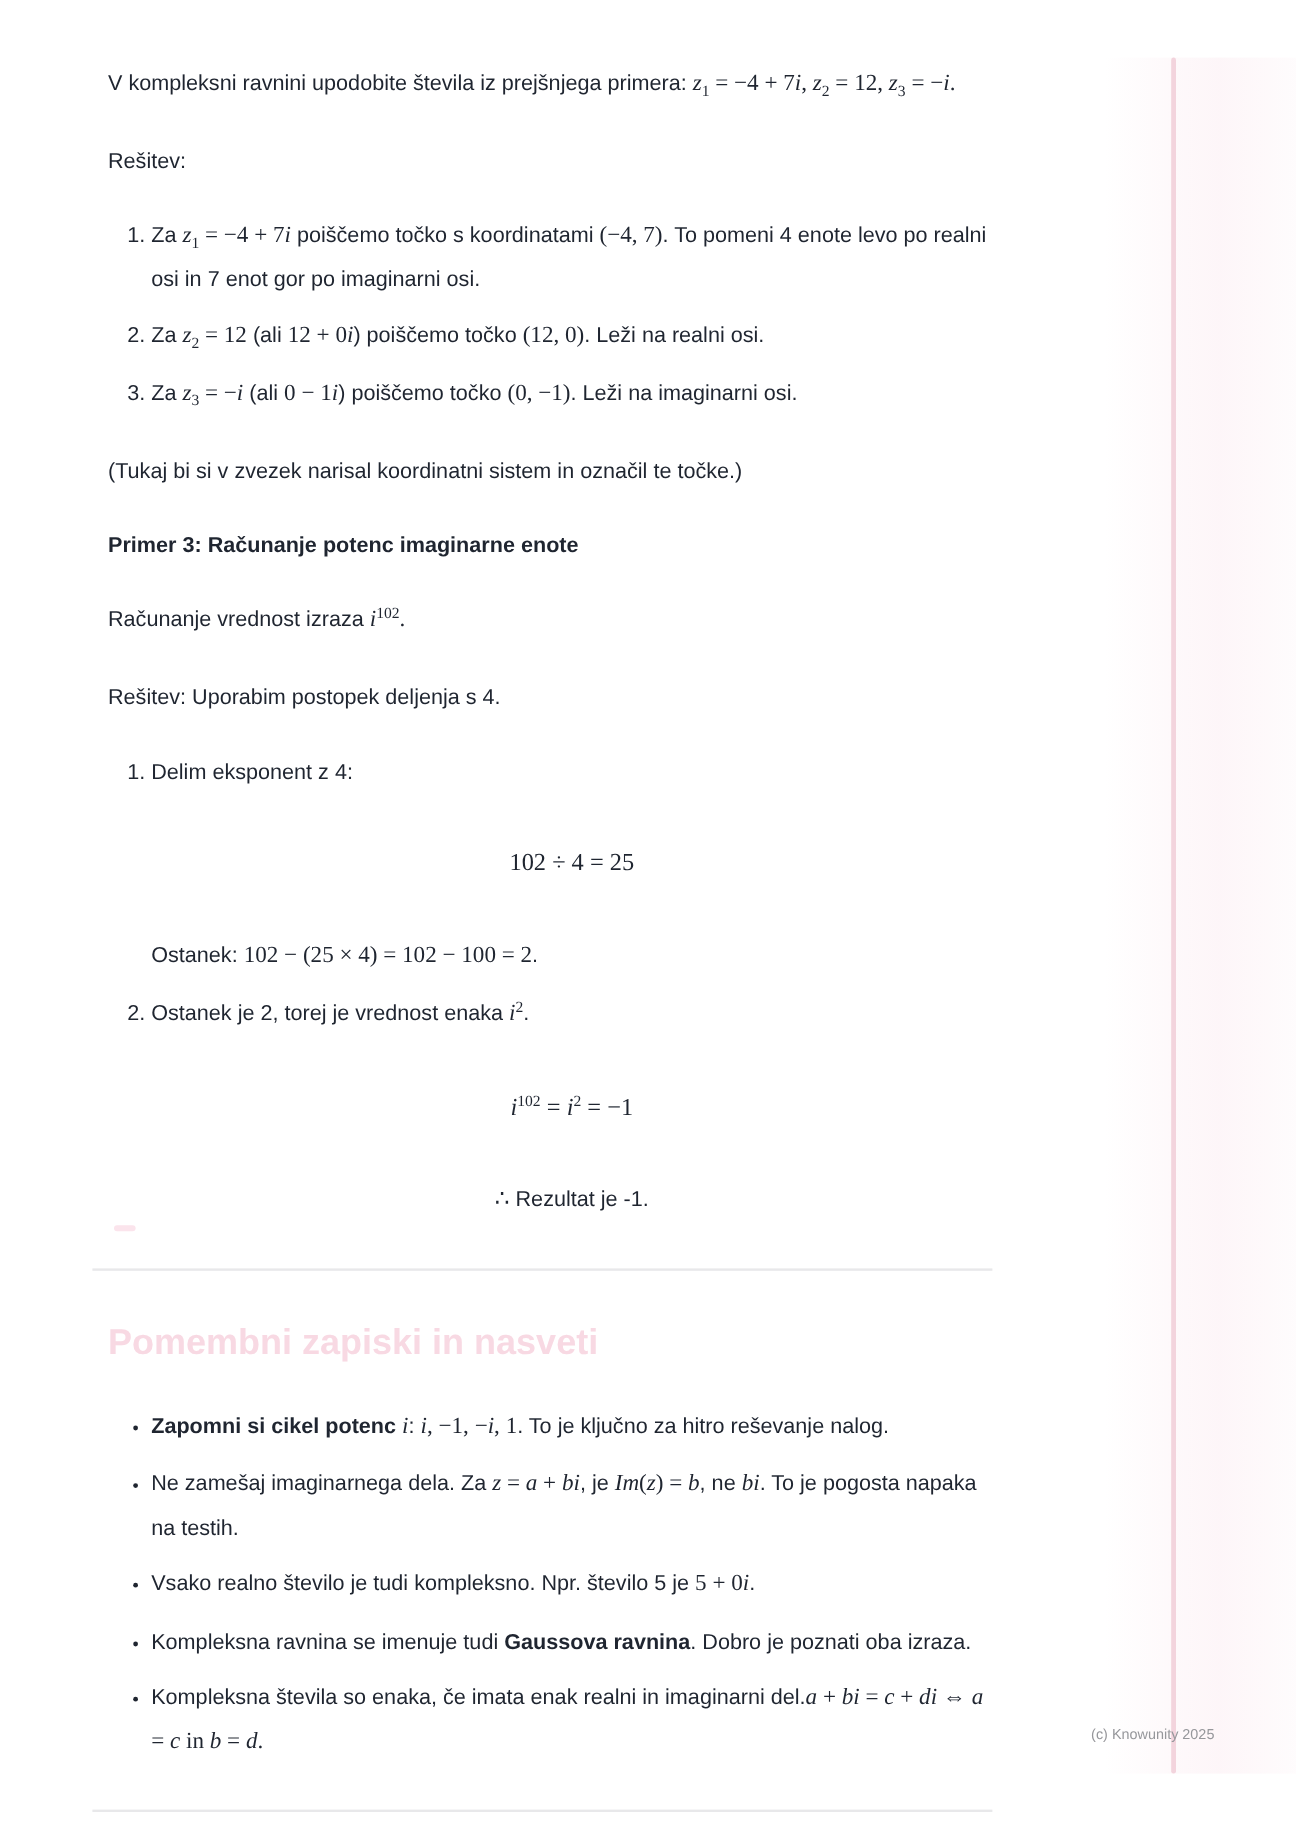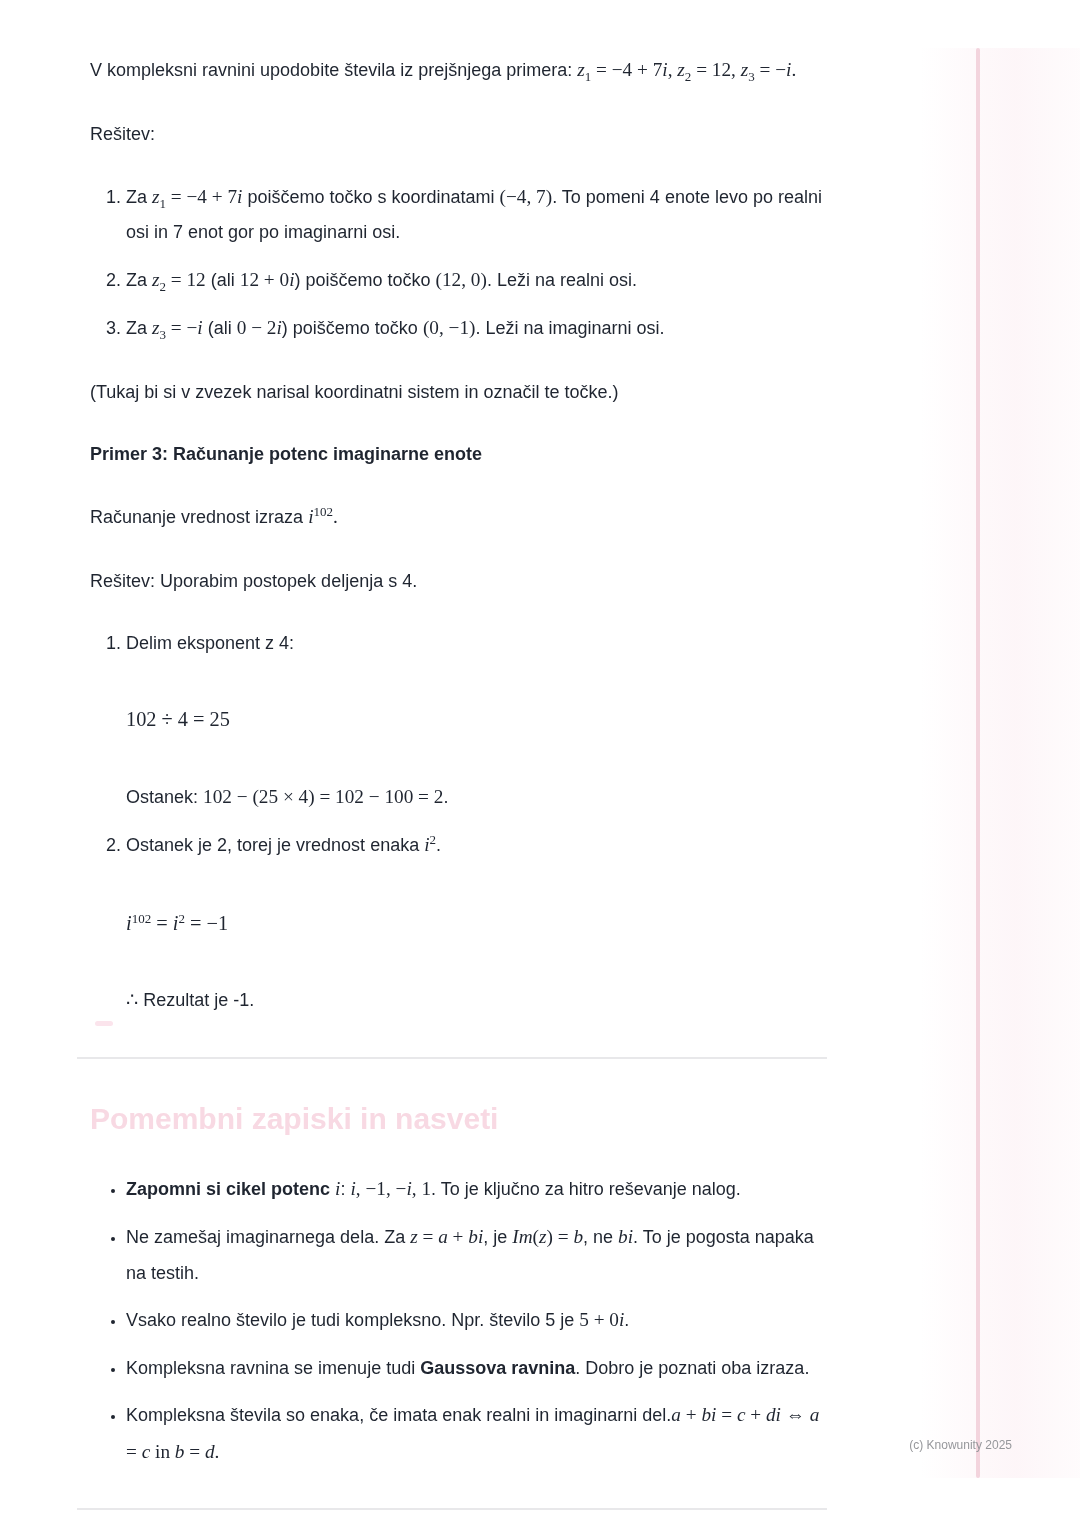--- a/index.html
+++ b/index.html
@@ -31,25 +31,26 @@
   .m  { font-family: Liberation Serif, serif; font-size: 1.07em; }
   .mi { font-family: "Liberation Serif", "DejaVu Serif", "DejaVu Sans", serif; font-size: 1.07em; font-style: italic; }
   sub.msub { font-family: "Liberation Serif", "DejaVu Serif", serif; font-size: 13px; line-height: 0; }
   sup.msup { font-family: "Liberation Serif", "DejaVu Serif", serif; font-size: 13px; line-height: 0; }
 
   ol, ul { margin: 28px 0; padding-left: 36px; }
   li { margin: 12px 0; }
   ul li::marker { font-size: 14px; }
 
   .eq {
+    text-align: center;
     font-size: 19px;
     margin: 44px 0;
     line-height: 1.5;
   }
-  .concl { margin-top: 4px; }
+  .concl { margin-top: 4px; text-align: center; }
 
   hr {
     border: none;
     border-top: 2px solid #e8e8ea;
     margin: 38px 0 38px -13px;
     width: 750px;
   }
   h2 {
     font-size: 30px;
     line-height: 1.2;
@@ -104,21 +105,21 @@
 
 <div class="content">
 
   <p><span>V kompleksni ravnini upodobite števila iz prejšnjega primera: </span><span class="mi">z</span><sub class="msub">1</sub><span class="m"> = −4 + 7</span><span class="mi">i</span><span class="m">, </span><span class="mi">z</span><sub class="msub">2</sub><span class="m"> = 12, </span><span class="mi">z</span><sub class="msub">3</sub><span class="m"> = −</span><span class="mi">i</span><span class="m">.</span></p>
 
   <p><span class="i">Rešitev:</span></p>
 
   <ol>
     <li><span>Za </span><span class="mi">z</span><sub class="msub">1</sub><span class="m"> = −4 + 7</span><span class="mi">i</span><span> poiščemo točko s koordinatami </span><span class="m">(−4, 7)</span><span>. To pomeni 4 enote levo po realni osi in 7 enot gor po imaginarni osi.</span></li>
     <li><span>Za </span><span class="mi">z</span><sub class="msub">2</sub><span class="m"> = 12</span><span> (ali </span><span class="m">12 + 0</span><span class="mi">i</span><span>) poiščemo točko </span><span class="m">(12, 0)</span><span>. Leži na realni osi.</span></li>
-    <li><span>Za </span><span class="mi">z</span><sub class="msub">3</sub><span class="m"> = −</span><span class="mi">i</span><span> (ali </span><span class="m">0 − 2</span><span class="mi">i</span><span>) poiščemo točko </span><span class="m">(0, −1)</span><span>. Leži na imaginarni osi.</span></li>
+    <li><span>Za </span><span class="mi">z</span><sub class="msub">3</sub><span class="m"> = −</span><span class="mi">i</span><span> (ali </span><span class="m">0 − 1</span><span class="mi">i</span><span>) poiščemo točko </span><span class="m">(0, −1)</span><span>. Leži na imaginarni osi.</span></li>
   </ol>
 
   <p><span class="i">(Tukaj bi si v zvezek narisal koordinatni sistem in označil te točke.)</span></p>
 
   <p><span class="b">Primer 3: Računanje potenc imaginarne enote</span></p>
 
   <p><span>Računanje vrednost izraza </span><span class="mi">i</span><sup class="msup">102</sup><span class="m">.</span></p>
 
   <p><span class="i">Rešitev:</span><span> Uporabim postopek deljenja s 4.</span></p>
 

